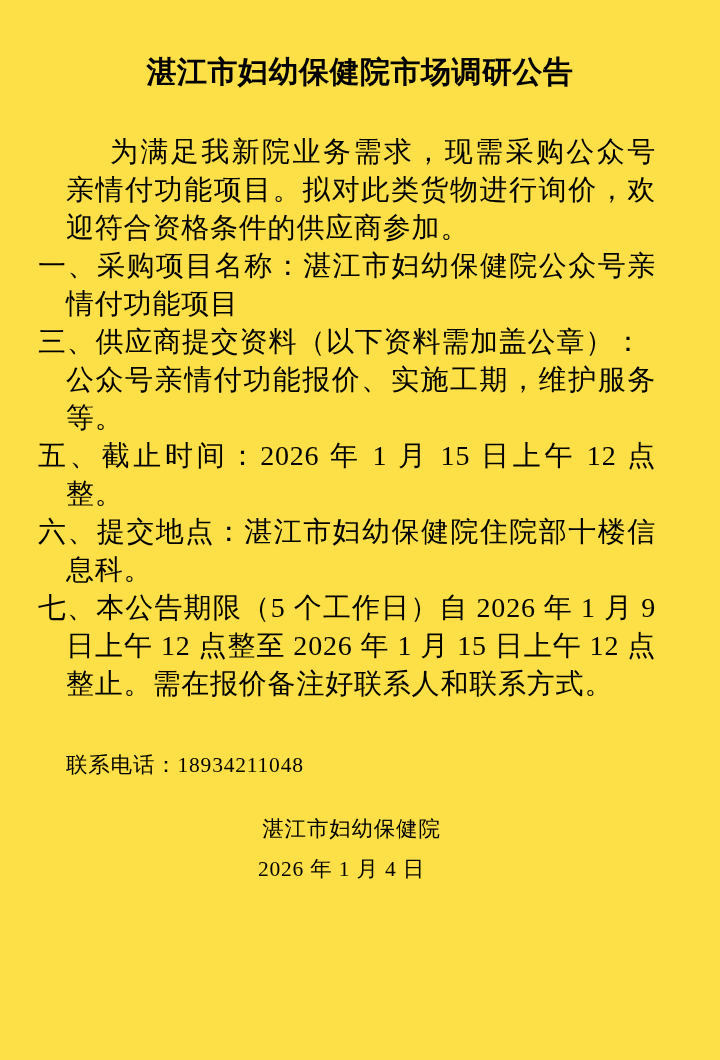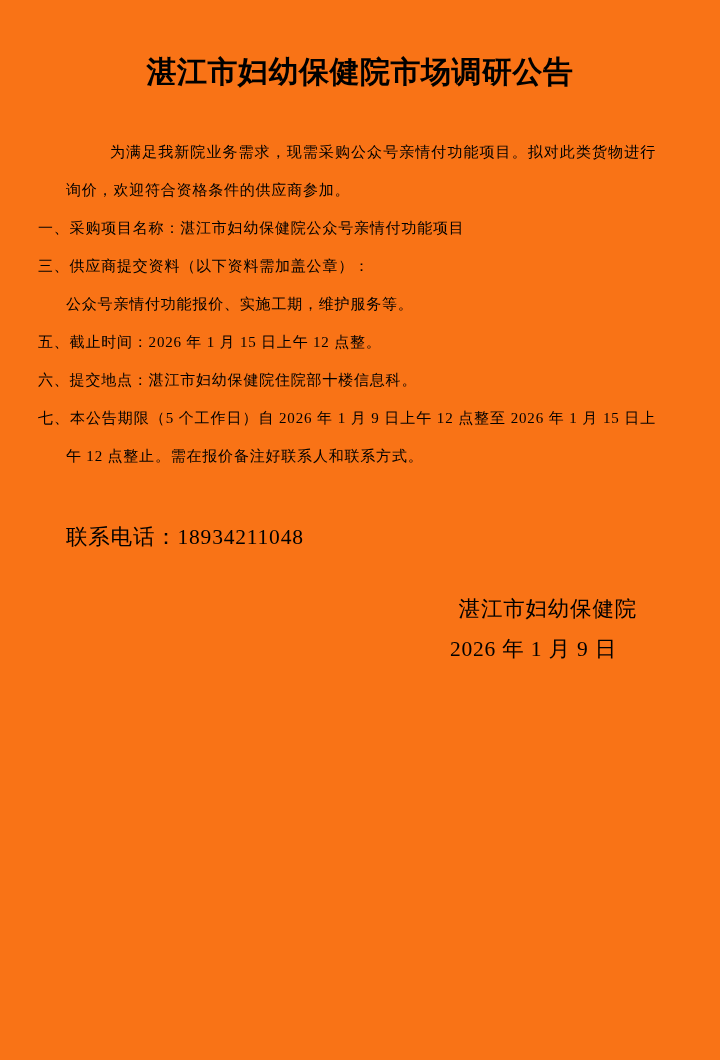--- a/index.html
+++ b/index.html
@@ -1,62 +1,62 @@
 <!DOCTYPE html>
 <html><head>
 <meta charset="utf-8">
 <style>
   html, body { margin: 0; padding: 0; background: #ffffff; }
   .page {
     position: relative;
     width: 720px;
     height: 1060px;
-    background: #f97316;
+    background: #fde047;
     color: #000000;
     overflow: hidden;
     font-family: "Liberation Serif", "DejaVu Serif", serif;
   }
   .title {
     margin-top: 52px;
     line-height: 40px;
     font-size: 30px;
     font-weight: 700;
     letter-spacing: 0.5px;
     text-align: center;
     font-family: "Liberation Sans", "DejaVu Sans", sans-serif;
   }
   .body-block {
     margin: 41px auto 0 66px;
     width: 590px;
-    font-size: 15px;
+    font-size: 28px;
     letter-spacing: 0.8px;
     line-height: 38px;
     text-align: justify;
     text-justify: inter-ideograph;
   }
   .body-block p, .body-block div { margin: 0; padding: 0; }
   .intro { text-indent: 44px; }
   .item { padding-left: 28px; text-indent: -28px; }
   .item.squeeze { margin-right: -26px; }
   .sub-line { padding-left: 44px; }
   .contact-block {
     margin: 42px auto 0 66px;
     width: 590px;
     font-size: 21.5px;
     letter-spacing: 0.8px;
     line-height: 40px;
   }
   .contact-row { white-space: pre; }
   .sign-block {
-    margin: 32px auto 0 66px;
+    margin: 24px auto 0 66px;
     width: 590px;
     font-size: 21.5px;
     letter-spacing: 0.8px;
     line-height: 40px;
-    text-align: right;
+    text-align: center;
   }
   .sign-name { padding-right: 19px; }
   .sign-date { padding-right: 39px; }
 </style>
 </head>
 <body>
 
 <div class="page">
 
   <div class="title">湛江市妇幼保健院市场调研公告</div>
@@ -77,16 +77,16 @@
 
     <div class="item"><span>七、</span><span>本公告期限（5 个工作日）自 2026 年 1 月 9 日上午 12 点整至 2026 年 1 月 15 日上午 12 点整止。需在报价备注好联系人和联系方式。</span></div>
   </div>
 
   <div class="contact-block">
     <div class="contact-row"><span>联系电话：</span><span>18934211048</span></div>
   </div>
 
   <div class="sign-block">
     <div class="sign-name">湛江市妇幼保健院</div>
-    <div class="sign-date">2026 年 1 月 9 日</div>
+    <div class="sign-date">2026 年 1 月 4 日</div>
   </div>
 
 </div>
 
 </body></html>

